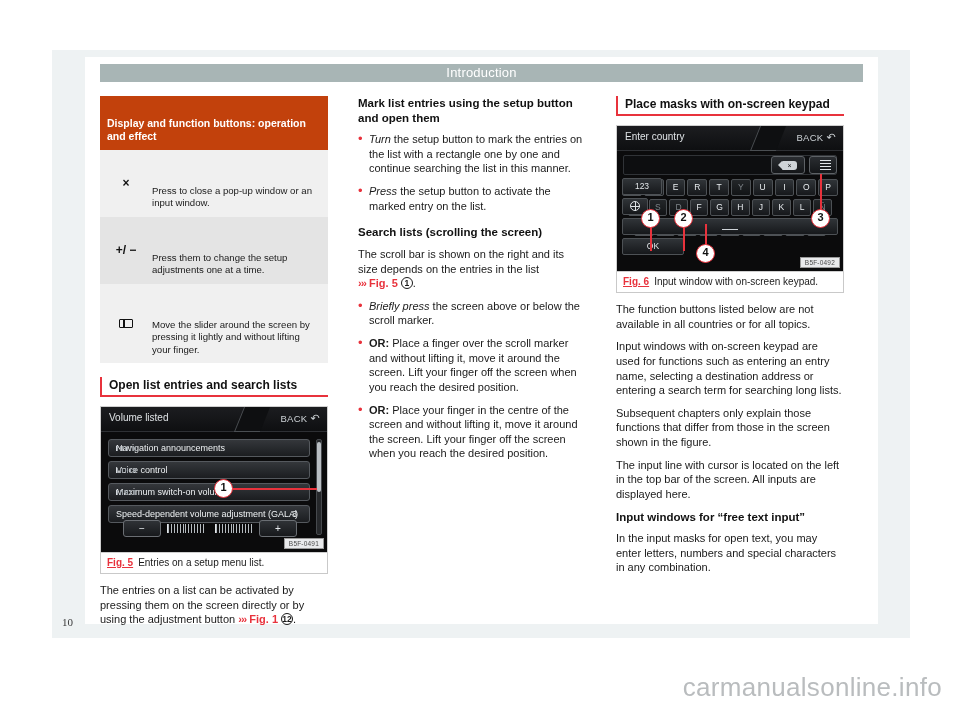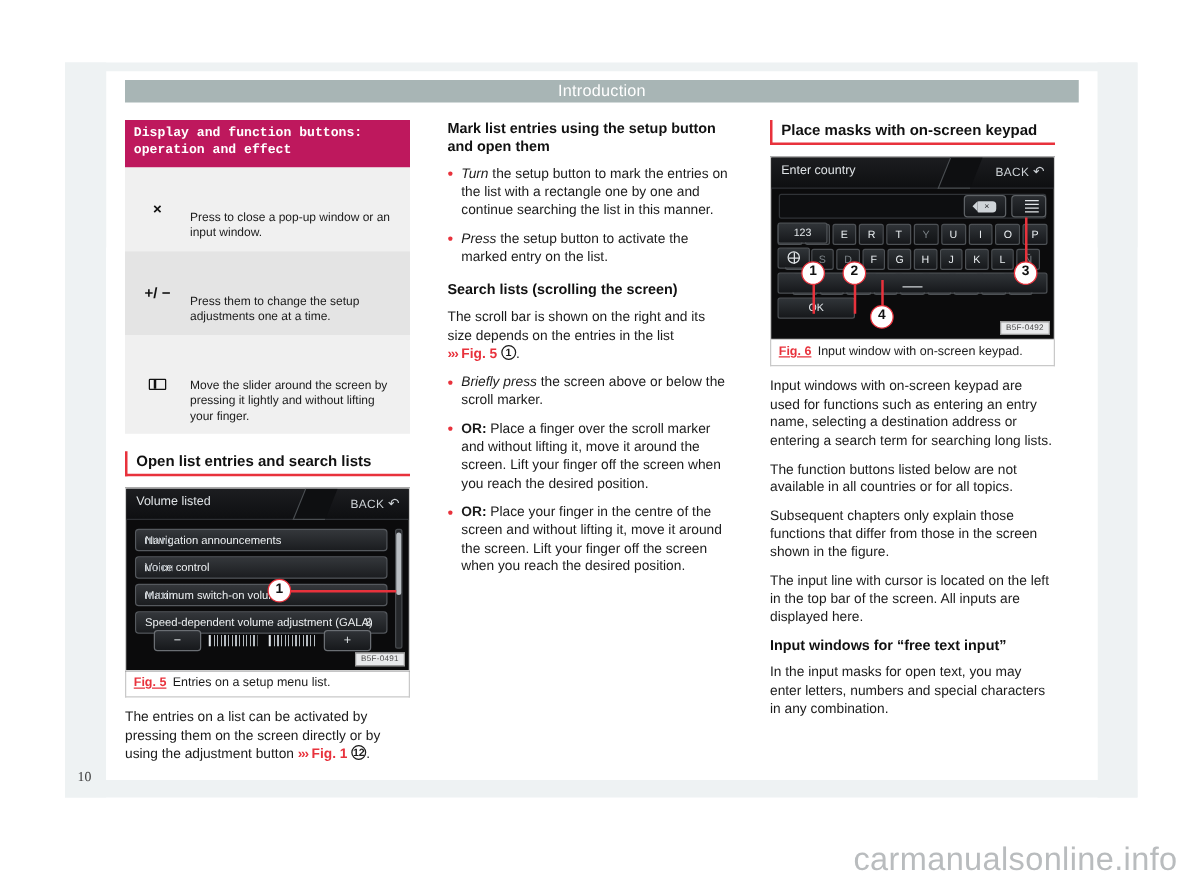--- a/index.html
+++ b/index.html
@@ -88,22 +88,22 @@
   .ref-arrow { color:#e8323c; font-weight:bold; letter-spacing:-1px; }
   .circnum {
     display:inline-block; border:1.2px solid #1a1a1a; border-radius:50%;
     width:12px; height:12px; line-height:10px; text-align:center;
     font-size:8.5px; font-weight:bold; color:#1a1a1a; vertical-align:1px;
   }
 
   
   .spec-table { width:228px; margin:0 0 14px 0; }
   .spec-head {
-    background:#be185d; color:#fff; font-size:10.5px; font-weight:bold;
-    padding:5px 7px 6px 7px; line-height:1.28;font-family:Liberation Mono, monospace;
+    background:#c2410c; color:#fff; font-size:10.5px; font-weight:bold;
+    padding:21px 7px 6px 7px; line-height:1.28;
   }
   .spec-row { display:flex; align-items:stretch; }
   .spec-row.odd { background:#f0f0f0; }
   .spec-row.even { background:#e4e4e4; }
   .spec-icon {
     width:52px; flex:0 0 52px; display:flex; align-items:center;
     justify-content:center; font-size:12px; font-weight:bold; color:#111;
     padding:7px 2px;
   }
   .spec-desc {
@@ -454,22 +454,22 @@
         <div class="callout-line" style="left:88px; top:98px; width:2px; height:22px;"></div>
         <div class="callout" style="left:79px; top:118px;">4</div>
 
         <div class="fig-code">B5F-0492</div>
       </div>
       <div class="fig-cap">
         <span class="fignum">Fig. 6</span><span>Input window with on-screen keypad.</span>
       </div>
     </div>
 
+    <div class="para">The function buttons listed below are not available in all countries or for all topics.</div>
     <div class="para">Input windows with on-screen keypad are used for functions such as entering an entry name, selecting a destination address or entering a search term for searching long lists.</div>
-    <div class="para">The function buttons listed below are not available in all countries or for all topics.</div>
     <div class="para">Subsequent chapters only explain those functions that differ from those in the screen shown in the figure.</div>
     <div class="para">The input line with cursor is located on the left in the top bar of the screen. All inputs are displayed here.</div>
 
     <div class="h2" style="">Input windows for “free text input”</div>
     <div class="para">In the input masks for open text, you may enter letters, numbers and special characters in any combination.</div>
   </div>
 
   <div class="watermark">carmanualsonline.info</div>
 
 </div>

